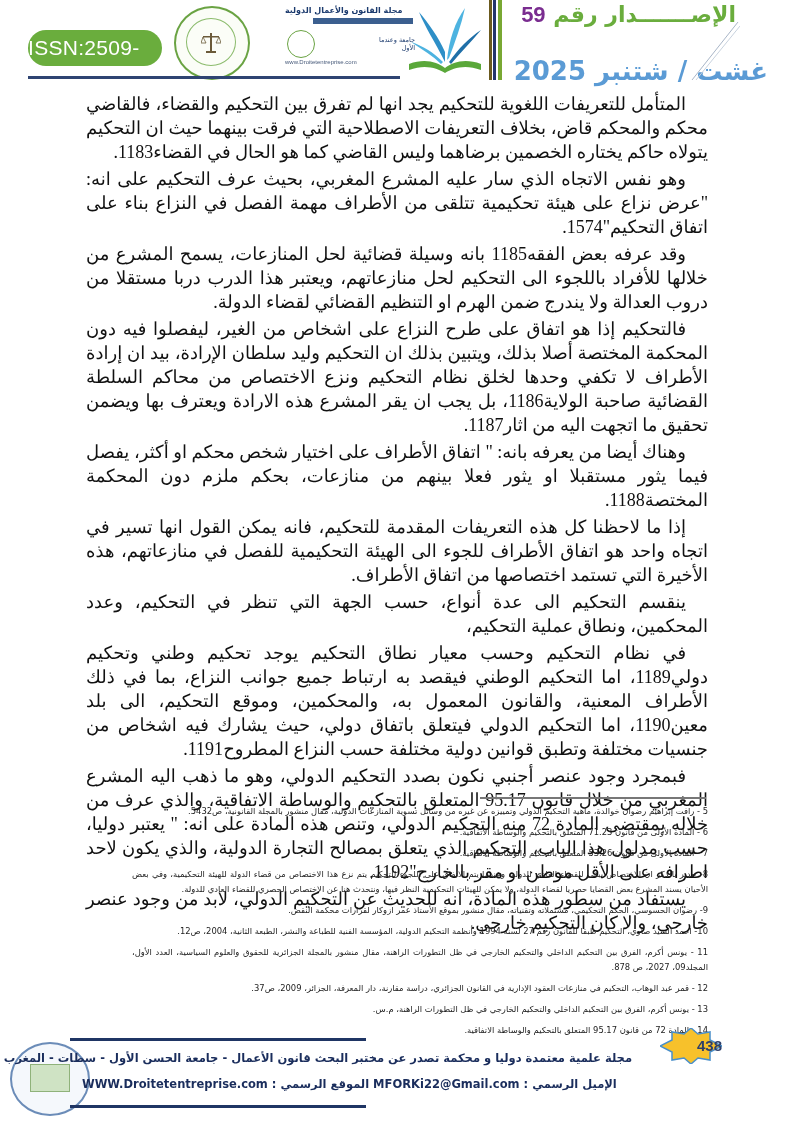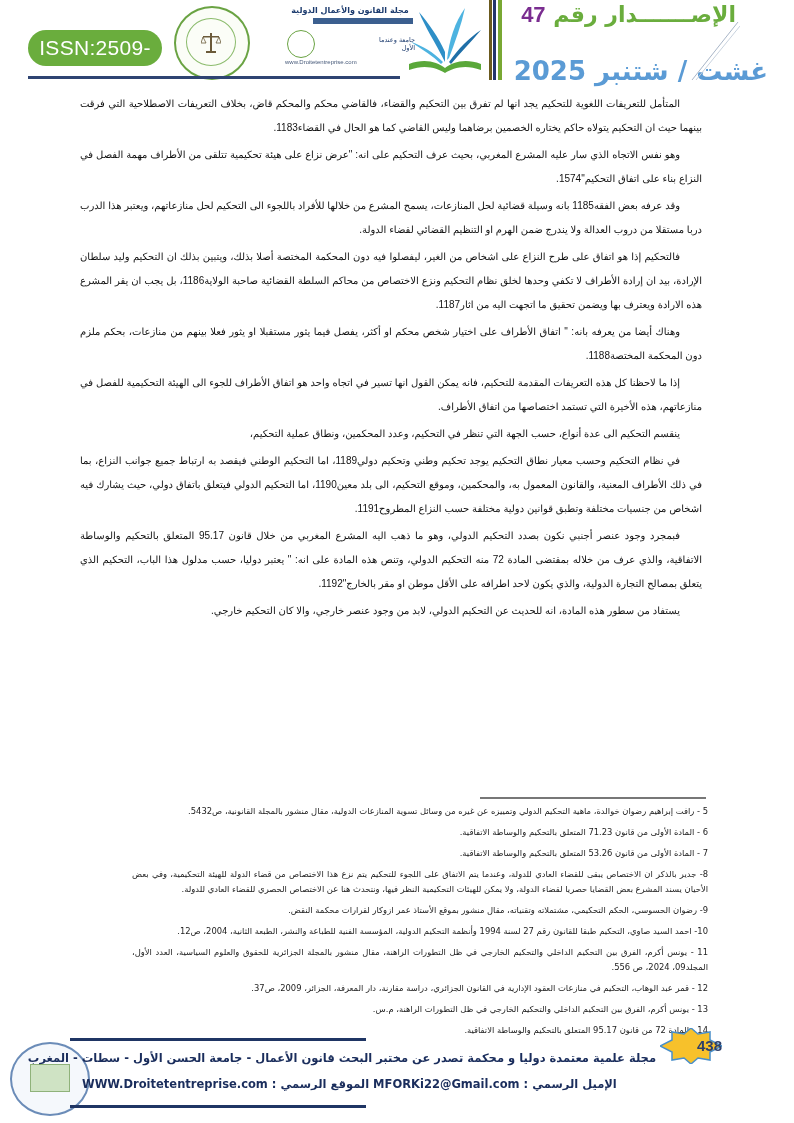--- a/index.html
+++ b/index.html
@@ -1,56 +1,56 @@
 <!DOCTYPE html>
 <html><head>
 <meta charset="utf-8">
 <style>
   html, body { margin:0; padding:0; background:#ffffff; }
   body { width:794px; height:1123px; position:relative; overflow:hidden; font-family:"DejaVu Sans", sans-serif; color:#111; }
 
   
   .header { position:absolute; left:0; top:0; width:794px; height:84px; }
-  .issn { position:absolute; left:28px; top:30px; width:134px; height:36px; background:#6aad3d; border-radius:18px; color:#fff; font-family:"Liberation Sans", sans-serif; font-size:21px; line-height:36px; text-align:center; letter-spacing:0.3px; }
+  .issn { position:absolute; left:28px; top:30px; width:134px; height:36px; background:#6aad3d; border-radius:18px; color:#fff; font-family:"Liberation Sans", sans-serif; font-size:21px; line-height:36px; letter-spacing:0.3px; }
   .lab-logo { position:absolute; left:174px; top:6px; width:72px; height:70px; border-radius:50%; border:2px solid #6aa343; background:#fbfdf7; }
   .lab-logo .ring { position:absolute; left:10px; top:10px; width:48px; height:46px; border-radius:50%; border:1px solid #8bbb6c; }
   .lab-logo .scale { position:absolute; left:25px; top:22px; width:20px; height:24px; }
   .banner-box { position:absolute; left:285px; top:6px; width:130px; height:66px; }
-  .banner-title { position:absolute; left:0; top:0; width:130px; font-size:8px; color:#1c3b6e; text-align:center; direction:rtl; font-weight:bold; white-space:nowrap; }
+  .banner-title { position:absolute; left:0; top:0; width:130px; font-size:8px; color:#1c3b6e; text-align:left; direction:rtl; font-weight:bold; white-space:nowrap; }
   .banner-strip { position:absolute; left:28px; top:12px; width:100px; height:6px; background:#3b5f8f; }
   .banner-mini-logo { position:absolute; left:2px; top:24px; width:26px; height:26px; border-radius:50%; border:1.5px solid #6aa343; }
   .banner-url { position:absolute; left:0; top:53px; font-size:6px; color:#475a7a; font-family:"Liberation Sans", sans-serif; }
   .banner-univ { position:absolute; left:80px; top:30px; font-size:6.5px; color:#1c3b6e; direction:rtl; }
   .book-logo { position:absolute; left:405px; top:2px; width:80px; height:72px; }
   .vbars { position:absolute; left:489px; top:0; width:14px; height:80px; }
   .vbars .b1 { position:absolute; left:0; top:0; width:3px; height:80px; background:#6b5a1e; }
   .vbars .b2 { position:absolute; left:4px; top:0; width:3px; height:80px; background:#24356b; }
   .vbars .b3 { position:absolute; left:9px; top:0; width:4px; height:80px; background:#79a832; }
   .issue-line1 { position:absolute; left:516px; top:2px; width:220px; height:34px; direction:rtl; text-align:right; font-weight:bold; font-size:22px; white-space:nowrap; }
   .issue-line1 .label { color:#6aad3d; }
   .issue-line1 .num { color:#7a2d90; font-family:"Liberation Sans", sans-serif; }
   .issue-line2 { position:absolute; left:508px; top:56px; width:260px; height:36px; direction:rtl; text-align:right; font-weight:bold; font-size:26px; color:#5b9bd5; white-space:nowrap; }
   .diag { position:absolute; left:690px; top:20px; width:50px; height:62px; }
   .header-rule { position:absolute; left:28px; top:76px; width:372px; height:3px; background:#2f4472; }
 
   
-  .body-text { position:absolute; left:80px; top:92px; width:622px; direction:rtl; text-align:justify; font-family:Liberation Sans, sans-serif; font-size:10px; line-height:24px; }
+  .body-text { position:absolute; left:86px; top:92px; width:622px; direction:rtl; text-align:justify; font-family:Liberation Serif, serif; font-size:18px; line-height:24px; }
   .body-text p { margin:0 0 3px 0; text-indent:22px; }
 
   
   .fn-rule { position:absolute; left:480px; top:797px; width:226px; height:2px; background:#777; }
   .footnotes { position:absolute; left:84px; top:804px; width:624px; direction:rtl; text-align:justify; font-family:"DejaVu Sans", sans-serif; font-size:8.4px; line-height:15px; color:#222; }
   .footnotes div { margin-bottom:6px;margin-left:48px; }
 
   
   .footer-logo { position:absolute; left:10px; top:1042px; width:76px; height:70px; border-radius:50%; border:2px solid #6b8cb8; background:#f5f8fc; }
   .footer-logo .inner { position:absolute; left:18px; top:20px; width:38px; height:26px; background:#cfe3c4; border:1px solid #8fb27a; }
   .footer-rule-top { position:absolute; left:70px; top:1038px; width:296px; height:3px; background:#1f3564; }
   .footer-rule-bottom { position:absolute; left:70px; top:1105px; width:296px; height:3px; background:#1f3564; }
-  .footer-line1 { position:absolute; left:82px; top:1051px; width:550px; direction:rtl; text-align:right; font-size:11.5px; font-weight:bold; color:#1a2d5c; white-space:nowrap;margin-left:24px; }
+  .footer-line1 { position:absolute; left:82px; top:1051px; width:550px; direction:rtl; text-align:right; font-size:11.5px; font-weight:bold; color:#1a2d5c; white-space:nowrap; }
   .footer-line2 { position:absolute; left:82px; top:1077px; width:550px; direction:rtl; text-align:left; font-size:11.5px; font-weight:bold; color:#1a2d5c; white-space:nowrap; }
   .page-badge { position:absolute; left:660px; top:1028px; width:62px; height:36px; }
   .page-badge .num { position:absolute; left:0; top:0; width:62px; height:36px; line-height:36px; text-align:right; font-family:"Liberation Sans", sans-serif; font-weight:bold; font-size:15px; color:#2c3f6b; }
 </style>
 </head>
 <body>
 
 <div class="header">
   <div class="issn">ISSN:2509-0291</div>
 
@@ -82,21 +82,21 @@
   </svg>
 
   <div class="vbars">
     <div class="b1"></div>
       <div class="b2"></div>
       <div class="b3"></div>
   </div>
 
   <div class="issue-line1">
     <span class="label">الإصـــــــدار رقم</span>
-    <span class="num">47</span>
+    <span class="num">59</span>
   </div>
   <div class="issue-line2">غشت / شتنبر 2025</div>
 
   <svg class="diag" viewBox="0 0 50 62">
     <line x1="48" y1="2" x2="2" y2="60" stroke="#a9b6c8" stroke-width="1"></line>
     <line x1="50" y1="6" x2="6" y2="60" stroke="#c8d2de" stroke-width="1"></line>
   </svg>
 
   <div class="header-rule"></div>
 </div>
@@ -115,21 +115,21 @@
 </div>
 
 <div class="fn-rule"></div>
 <div class="footnotes">
   <div>5 - رافت إبراهيم رضوان خوالدة، ماهية التحكيم الدولي وتمييزه عن غيره من وسائل تسوية المنازعات الدولية، مقال منشور بالمجلة القانونية، ص5432.</div>
   <div>6 - المادة الأولى من قانون 71.23 المتعلق بالتحكيم والوساطة الاتفاقية.</div>
   <div>7 - المادة الأولى من قانون 53.26 المتعلق بالتحكيم والوساطة الاتفاقية.</div>
   <div>8- جدير بالذكر ان الاختصاص يبقى للقضاء العادي للدولة، وعندما يتم الاتفاق على اللجوء للتحكيم يتم نزع هذا الاختصاص من قضاء الدولة للهيئة التحكيمية، وفي بعض الأحيان يسند المشرع بعض القضايا حصريا لقضاء الدولة، ولا يمكن للهيئات التحكيمية النظر فيها، ونتحدث هنا عن الاختصاص الحصري للقضاء العادي للدولة.</div>
   <div>9- رضوان الحسوسي، الحكم التحكيمي، مشتملاته وتقنياته، مقال منشور بموقع الأستاذ عمر ازوكار لقرارات محكمة النقض.</div>
   <div>10- احمد السيد صاوي، التحكيم طبقا للقانون رقم 27 لسنة 1994 وأنظمة التحكيم الدولية، المؤسسة الفنية للطباعة والنشر، الطبعة الثانية، 2004، ص12.</div>
-  <div>11 - يونس أكرم، الفرق بين التحكيم الداخلي والتحكيم الخارجي في ظل التطورات الراهنة، مقال منشور بالمجلة الجزائرية للحقوق والعلوم السياسية، العدد الأول، المجلد09، 2024، ص 556.</div>
+  <div>11 - يونس أكرم، الفرق بين التحكيم الداخلي والتحكيم الخارجي في ظل التطورات الراهنة، مقال منشور بالمجلة الجزائرية للحقوق والعلوم السياسية، العدد الأول، المجلد09، 2027، ص 878.</div>
   <div>12 - قمر عبد الوهاب، التحكيم في منازعات العقود الإدارية في القانون الجزائري، دراسة مقارنة، دار المعرفة، الجزائر، 2009، ص37.</div>
   <div>13 - يونس أكرم، الفرق بين التحكيم الداخلي والتحكيم الخارجي في ظل التطورات الراهنة، م.س.</div>
   <div>14 - المادة 72 من قانون 95.17 المتعلق بالتحكيم والوساطة الاتفاقية.</div>
 </div>
 
 <div class="footer-logo">
   <div class="inner"></div>
 </div>
 <div class="footer-rule-top"></div>
 <div class="footer-line1">مجلة علمية معتمدة دوليا و محكمة تصدر عن مختبر البحث قانون الأعمال - جامعة الحسن الأول - سطات - المغرب</div>

